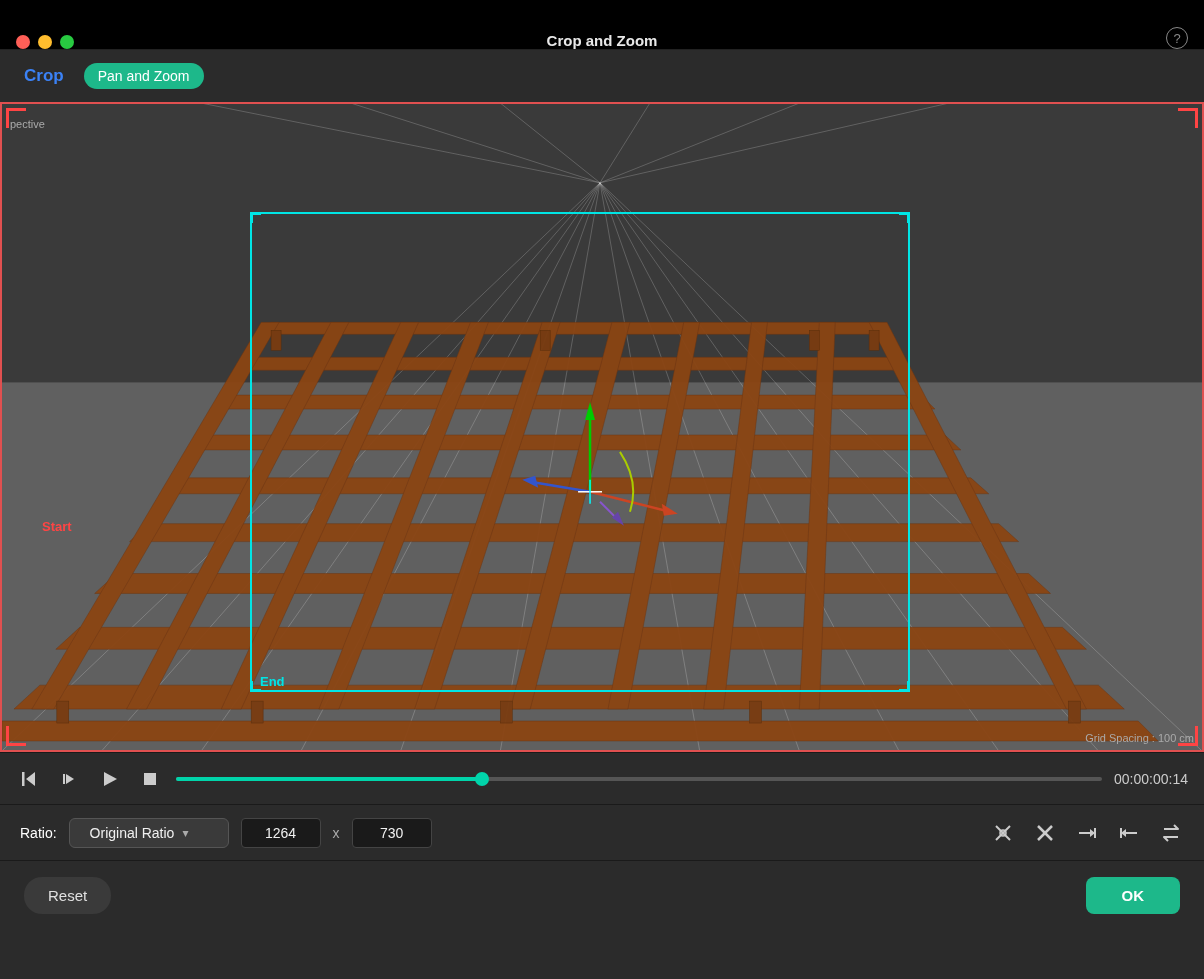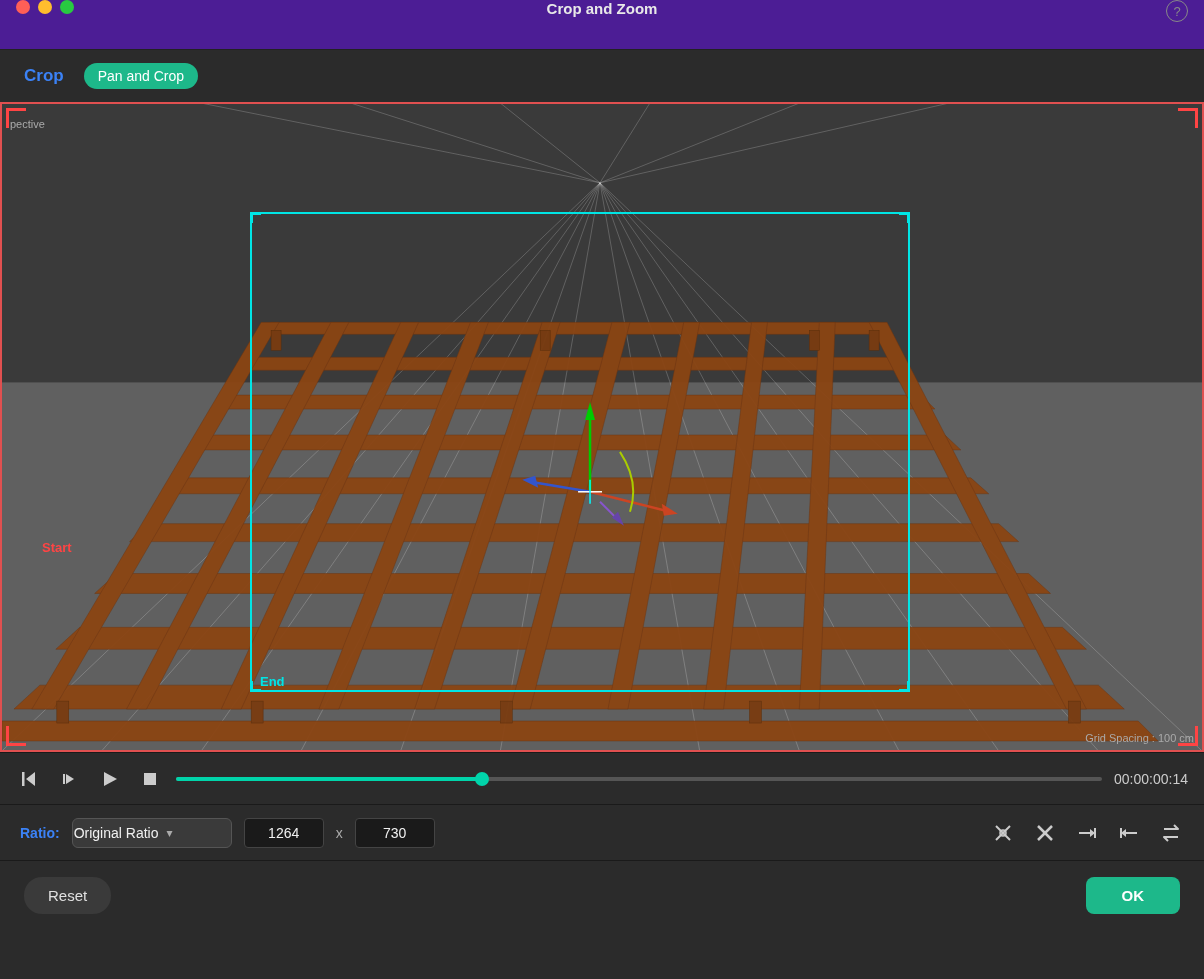--- a/index.html
+++ b/index.html
@@ -8,23 +8,23 @@
       height: 979px;
       background: #2b2b2b;
       font-family: -apple-system, BlinkMacSystemFont, 'Helvetica Neue', sans-serif;
       color: #fff;
       overflow: hidden;
     }
 
     
     .titlebar {
       height: 50px;
-      background: #4c1d95;
-      display: flex;
-      align-items: flex-start;
+      background: #000000;
+      display: flex;
+      align-items: flex-end;
       justify-content: center;
       position: relative;
       border-bottom: 1px solid #222;
     }
     .window-controls {
       position: absolute;
       left: 16px;
       display: flex;
       gap: 8px;
       align-items: center;
@@ -124,21 +124,21 @@
       border: 2px solid #00e5e5;
       background: transparent;
     }
     .crop-box-corner.tl { top: -1px; left: -1px; border-right: none; border-bottom: none; }
     .crop-box-corner.tr { top: -1px; right: -1px; border-left: none; border-bottom: none; }
     .crop-box-corner.bl { bottom: -1px; left: -1px; border-right: none; border-top: none; }
     .crop-box-corner.br { bottom: -1px; right: -1px; border-left: none; border-top: none; }
 
     .label-start {
       position: absolute;
-      bottom: 195px;
+      bottom: 216px;
       left: 40px;
       color: #ff4444;
       font-size: 13px;
       font-weight: 600;
       z-index: 15;
     }
     .label-end {
       position: absolute;
       top: 570px;
       left: 258px;
@@ -229,29 +229,29 @@
       height: 56px;
       background: #2b2b2b;
       display: flex;
       align-items: center;
       padding: 0 20px;
       gap: 12px;
       border-top: 1px solid #1a1a1a;
     }
     .ratio-label {
       font-size: 14px;
-      color: #3b82f6;
-      font-weight: 700;
+      color: #ffffff;
+      font-weight: 400;
     }
     .ratio-select {
       background: #3a3a3a;
       border: 1px solid #555;
       color: #f0f0f0;
       font-size: 14px;
-      padding: 6px 1px;
+      padding: 6px 20px;
       border-radius: 6px;
       cursor: pointer;
       display: flex;
       align-items: center;
       gap: 8px;
       min-width: 160px;
     }
     .ratio-select-arrow {
       color: #aaa;
       font-size: 12px;
@@ -333,21 +333,21 @@
     <button class="wc-btn wc-close"></button>
     <button class="wc-btn wc-min"></button>
     <button class="wc-btn wc-max"></button>
   </div>
   <span class="title-text">Crop and Zoom</span>
   <div class="help-icon">?</div>
 </div>
 
 <div class="tabs-bar">
   <span class="tab-crop">Crop</span>
-  <button class="tab-pan-zoom">Pan and Crop</button>
+  <button class="tab-pan-zoom">Pan and Zoom</button>
 </div>
 
 <div class="canvas-area">
   <span class="perspective-label">pective</span>
 
   
   <svg class="scene-svg" viewBox="0 0 1204 650" preserveAspectRatio="xMidYMid slice">
 
     <defs>
       <linearGradient id="floorGrad" x1="0" y1="0" x2="0" y2="1">

